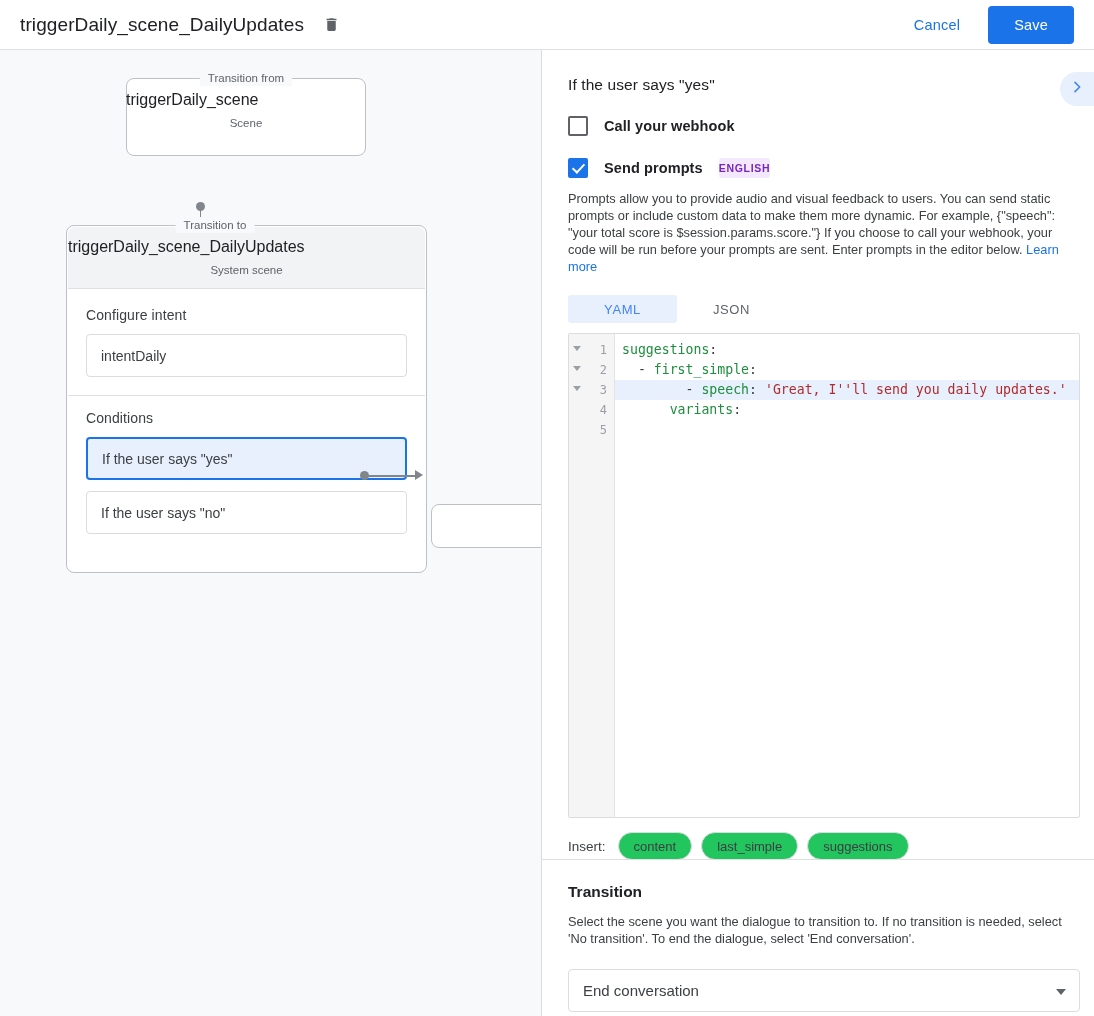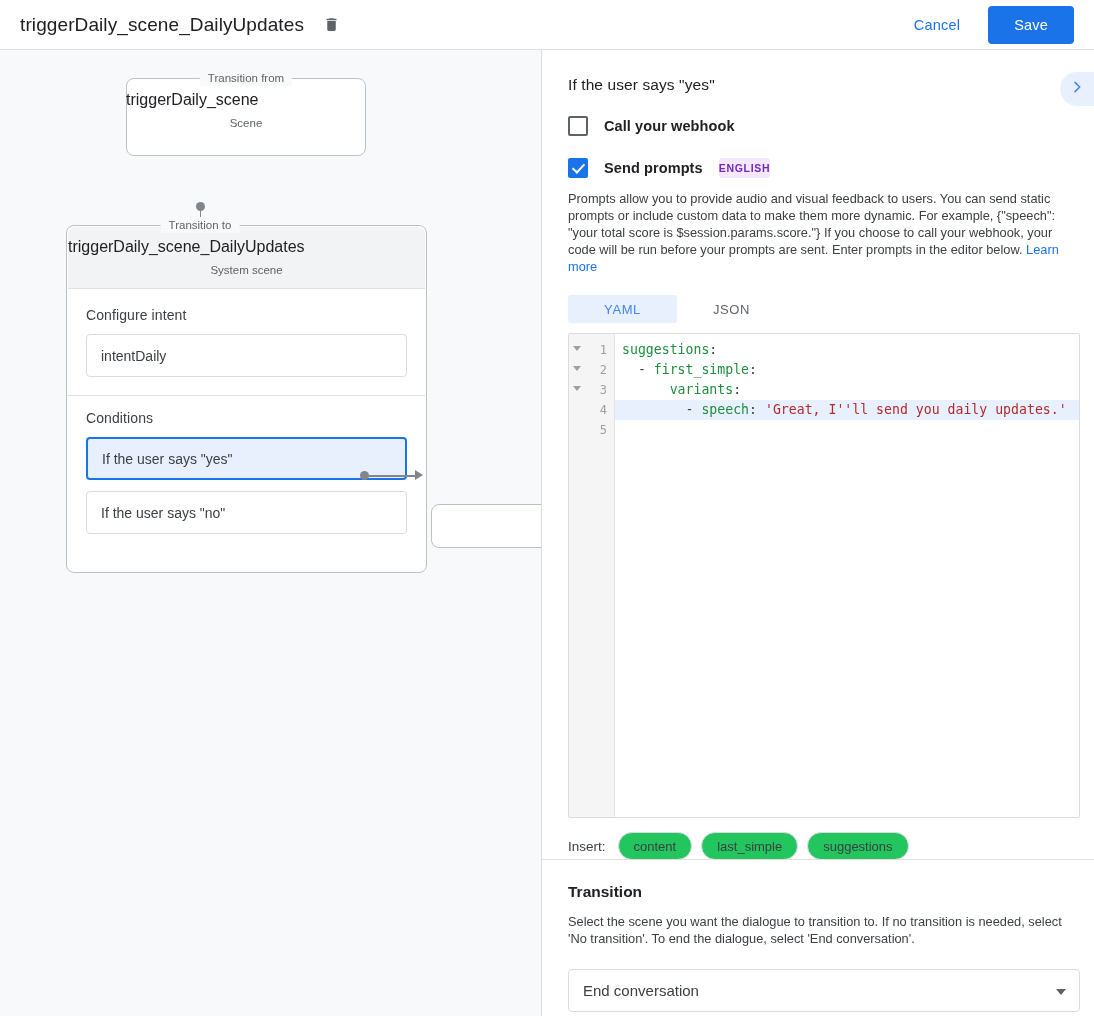--- a/index.html
+++ b/index.html
@@ -304,21 +304,21 @@
         </div>
 
         <div class="section sect-conditions">
           <div class="section-label">Conditions</div>
           <div class="cond-item selected">If the user says "yes"</div>
           <div class="cond-item">If the user says "no"</div>
         </div>
       </div>
     </div>
 
-    <div class="fsbox-legend" style="left:200px; top:167px; transform:translateX(-50%);">Transition to</div>
+    <div class="fsbox-legend" style="left:215px; top:167px; transform:translateX(-50%);">Transition to</div>
 
     <div class="conn-dot" style="left:360px; top:421px;"></div>
     <div class="conn-line-h" style="left:367px; top:425px; width:52px;"></div>
     <div class="conn-arrow-right" style="left:415px; top:420px;"></div>
 
     <div class="node-ghost"></div>
   </div>
 
   <div class="panel">
 
@@ -371,22 +371,22 @@
             <div class="gline">
               <span class="gnum">4</span>
             </div>
             <div class="gline">
               <span class="gnum">5</span>
             </div>
           </div>
         <div class="code" id="code">
             <div class="cline"><span class="tok-key">suggestions</span><span class="tok-plain">:</span></div>
             <div class="cline"><span class="tok-plain">  - </span><span class="tok-key">first_simple</span><span class="tok-plain">:</span></div>
+            <div class="cline hl"><span class="tok-plain">        - </span><span class="tok-key">speech</span><span class="tok-plain">: </span><span class="tok-str">'Great, I''ll send you daily updates.'</span></div>
             <div class="cline"><span class="tok-plain">      </span><span class="tok-key">variants</span><span class="tok-plain">:</span></div>
-            <div class="cline hl"><span class="tok-plain">        - </span><span class="tok-key">speech</span><span class="tok-plain">: </span><span class="tok-str">'Great, I''ll send you daily updates.'</span></div>
             <div class="cline"><span class="tok-plain"></span></div>
           </div>
       </div>
 
       <div class="insert-row">
         <span class="insert-label">Insert:</span>
         <span class="chip">content</span>
         <span class="chip">last_simple</span>
         <span class="chip">suggestions</span>
       </div>

